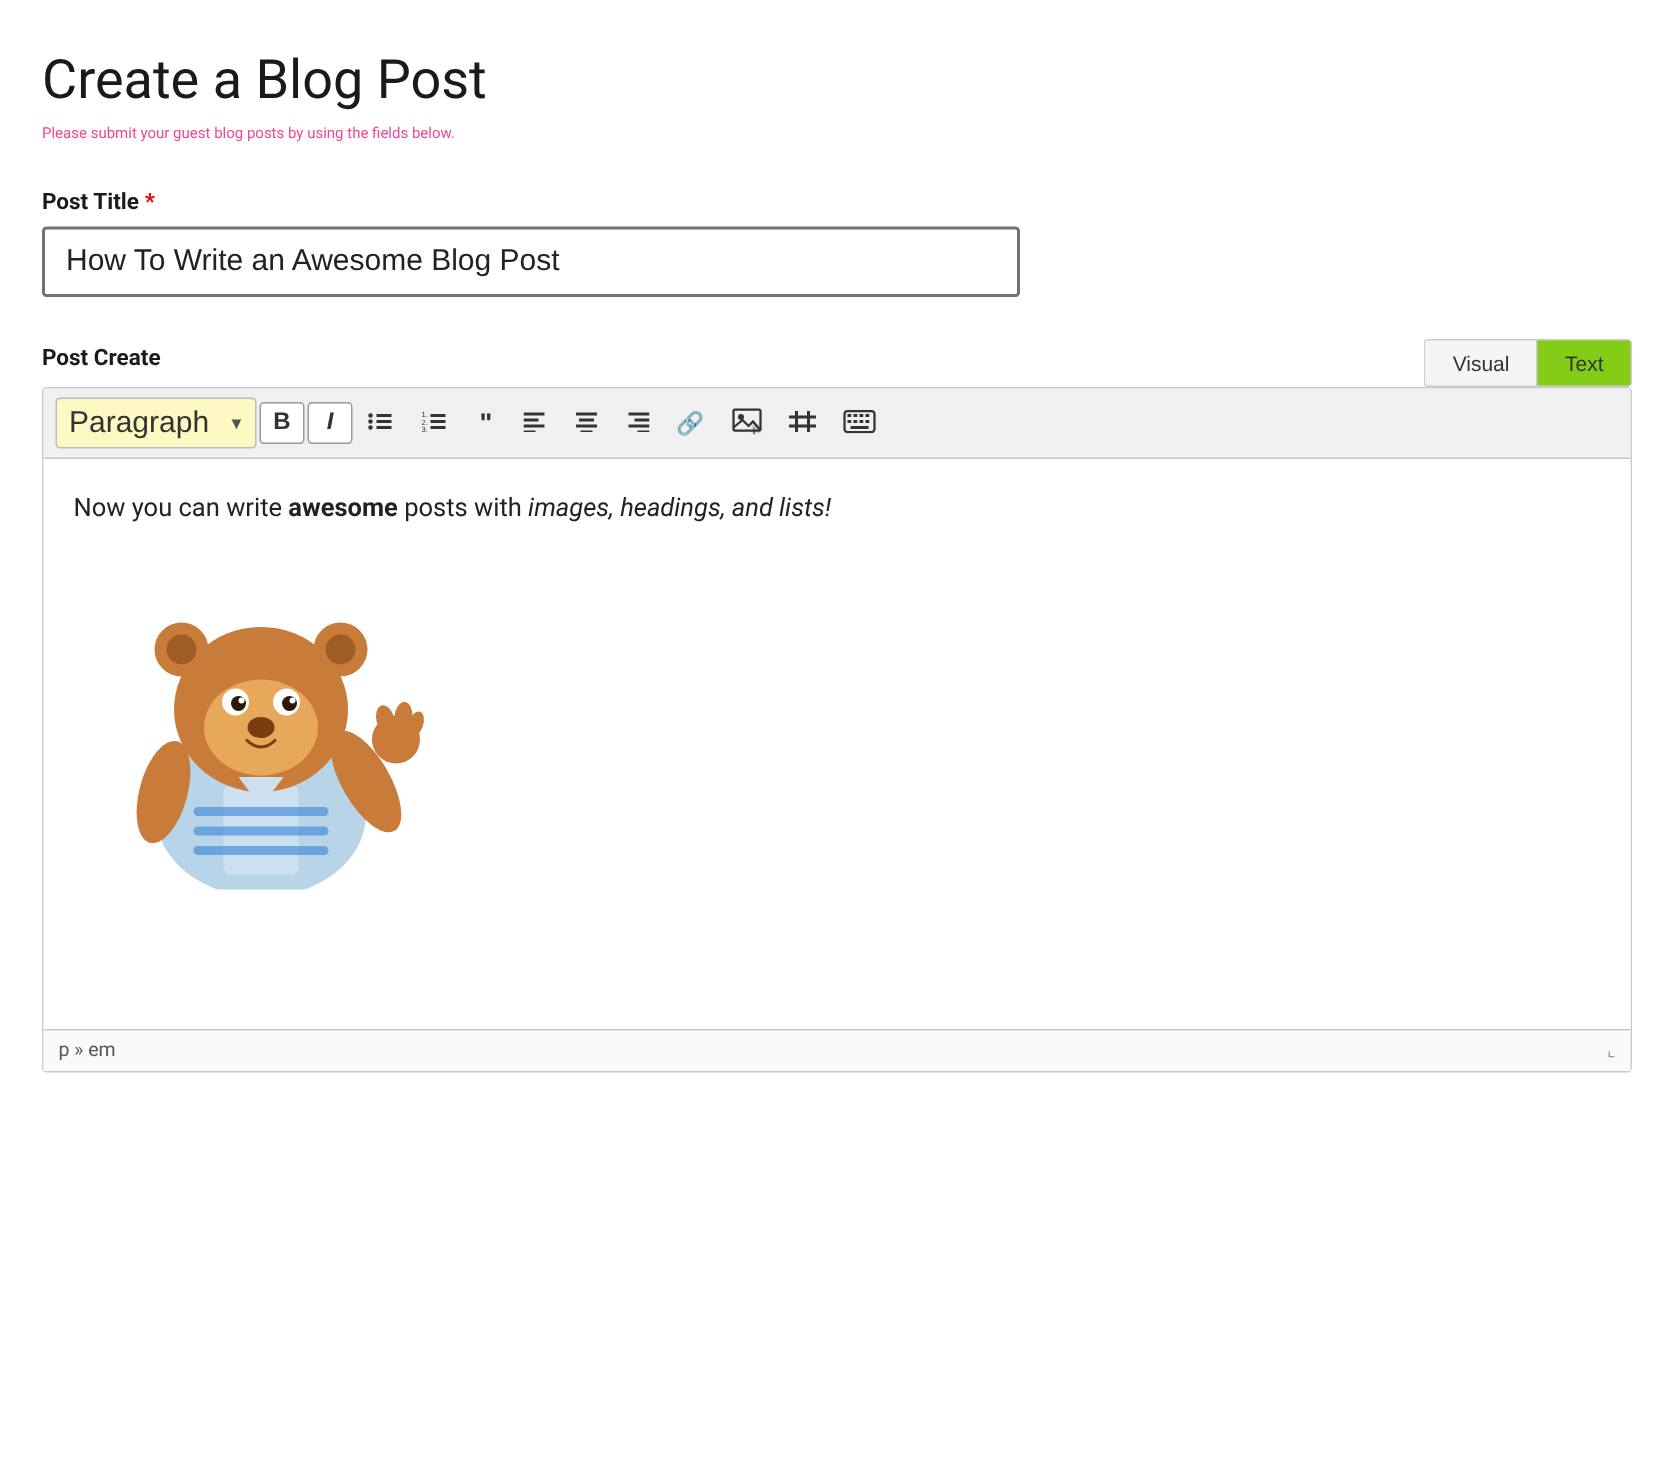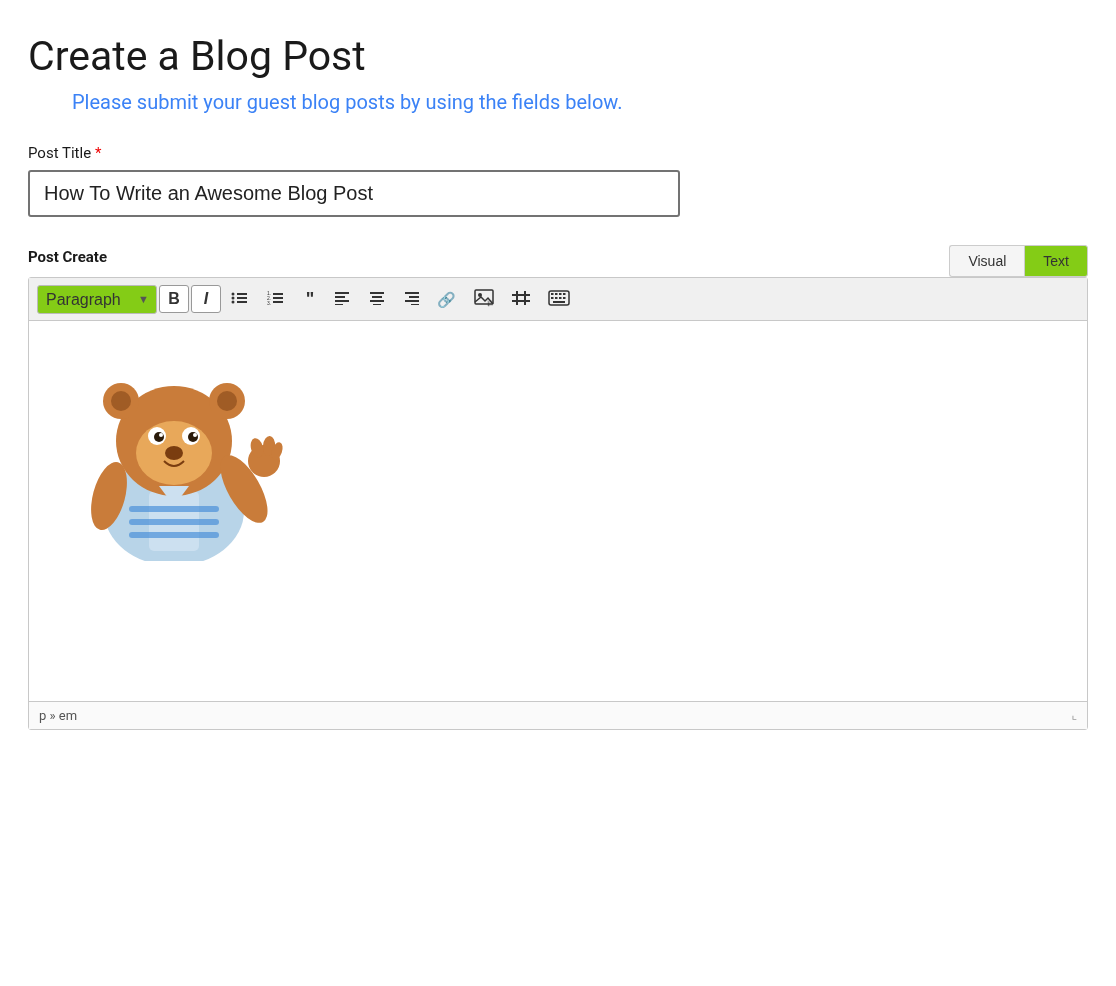--- a/index.html
+++ b/index.html
@@ -4,34 +4,33 @@
   <style>
     * { box-sizing: border-box; margin: 0; padding: 0; }
     body {
       font-family: -apple-system, BlinkMacSystemFont, "Segoe UI", Roboto, sans-serif;
       background: #fff;
       color: #222;
       padding: 32px 28px;
       max-width: 1116px;
     }
     .page-title {
-      font-size: 41px;
+      font-size: 36px;
       font-weight: 400;
       color: #1a1a1a;
       margin-bottom: 10px;
     }
     .page-subtitle {
-      font-size: 20px;
-      color: #3b82f6;
+      font-size: 10px;
+      color: #ec4899;
       margin-bottom: 30px;
-      margin-left: 44px;
     }
     .field-label {
       font-size: 15px;
-      font-weight: 400;
+      font-weight: 700;
       color: #1a1a1a;
       margin-bottom: 8px;
       display: flex;
       align-items: center;
       gap: 4px;
     }
     .required-star {
       color: #e00;
       font-size: 15px;
     }
@@ -89,24 +88,24 @@
       background: #f0f0f0;
       border-bottom: 1px solid #c8c8c8;
       padding: 6px 8px;
       display: flex;
       align-items: center;
       gap: 2px;
       flex-wrap: wrap;
     }
     .toolbar-select {
       padding: 5px 8px;
-      font-size: 16px;
+      font-size: 20px;
       border: 1px solid #bbb;
       border-radius: 3px;
-      background: #84cc16;
+      background: #fef9c3;
       cursor: pointer;
       color: #333;
       min-width: 120px;
       appearance: none;
       -webkit-appearance: none;
       background-image: none;
     }
     .select-wrapper {
       position: relative;
       display: flex;
@@ -283,20 +282,23 @@
         <rect x="3" y="7" width="2.5" height="2" fill="#333"></rect>
         <rect x="7" y="7" width="2.5" height="2" fill="#333"></rect>
         <rect x="11" y="7" width="2.5" height="2" fill="#333"></rect>
         <rect x="15" y="7" width="2.5" height="2" fill="#333"></rect>
         <rect x="5" y="11" width="12" height="2" fill="#333"></rect>
       </svg>
     </button>
   </div>
 
   <div class="editor-content-area" contenteditable="true" style="">
+    <div class="content-text">
+      Now you can write <strong>awesome</strong> posts with <em>images, headings, and lists!</em>
+    </div>
     
     <svg width="250" height="220" viewBox="0 0 250 220" xmlns="http://www.w3.org/2000/svg">
 
       <ellipse cx="125" cy="170" rx="70" ry="55" fill="#b8d4e8"></ellipse>
 
       <rect x="100" y="150" width="50" height="60" rx="5" fill="#cce0f0"></rect>
 
       <rect x="80" y="165" width="90" height="6" rx="3" fill="#4a90d9" opacity="0.7"></rect>
       <rect x="80" y="178" width="90" height="6" rx="3" fill="#4a90d9" opacity="0.7"></rect>
       <rect x="80" y="191" width="90" height="6" rx="3" fill="#4a90d9" opacity="0.7"></rect>

